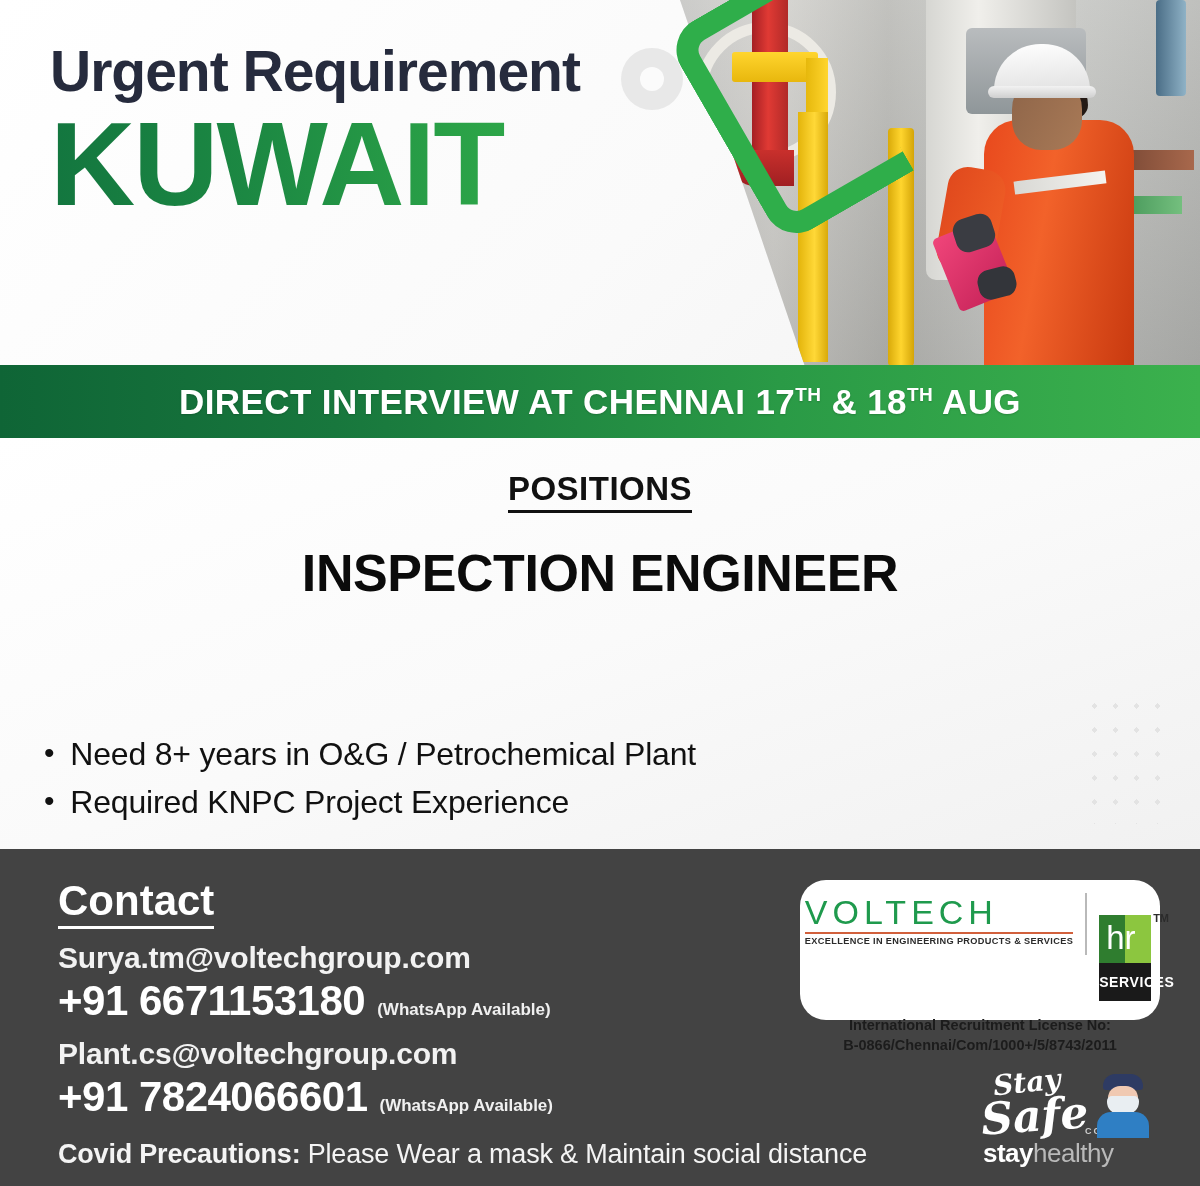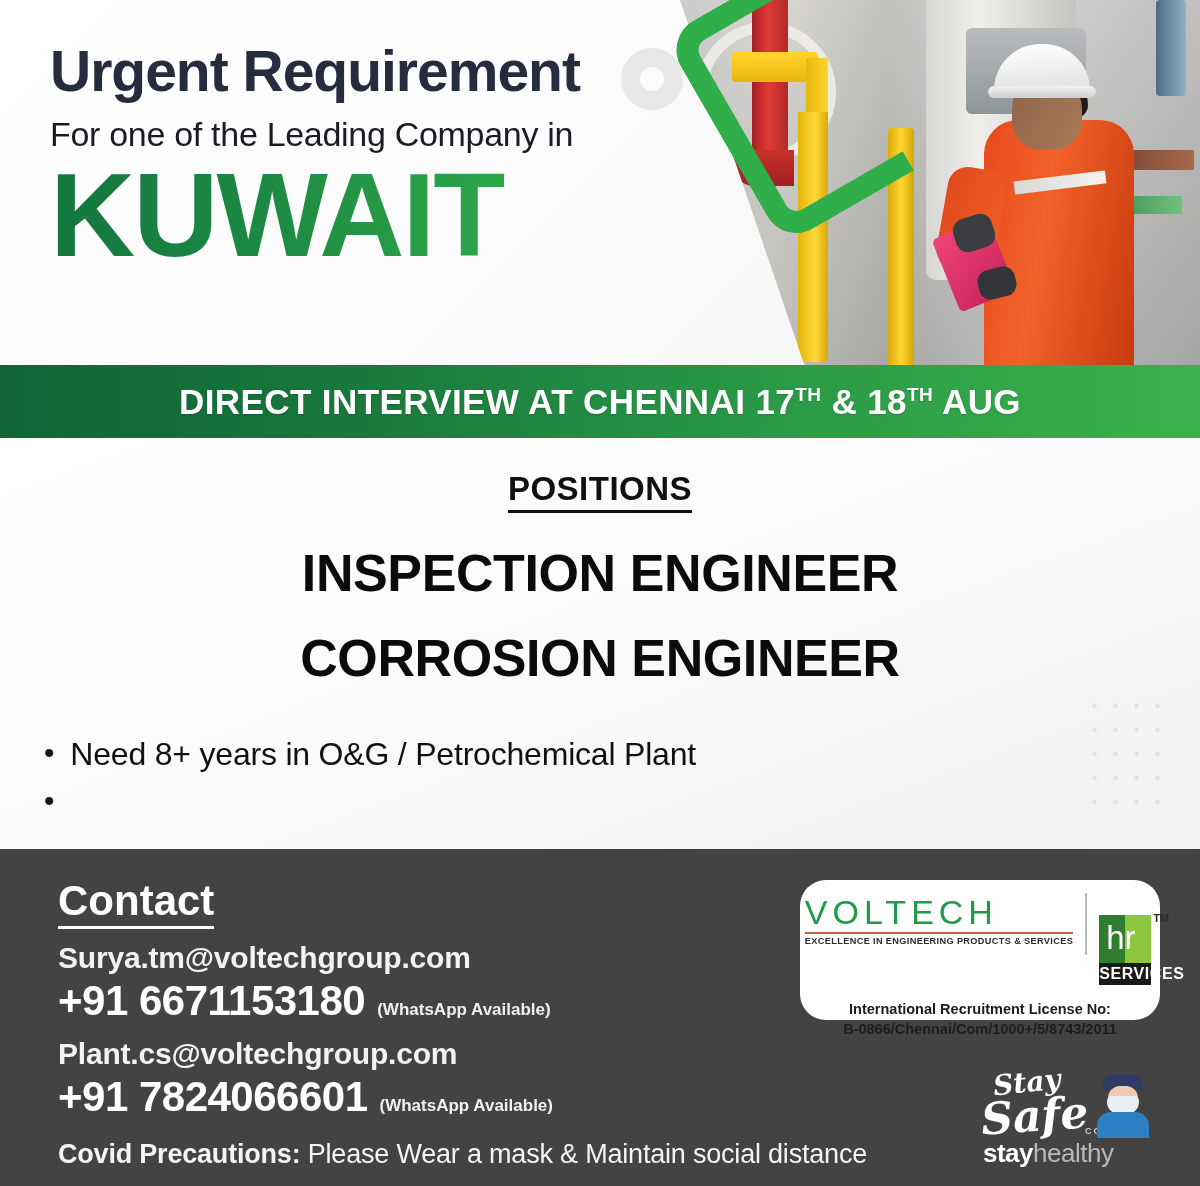--- a/index.html
+++ b/index.html
@@ -279,22 +279,22 @@
   .hr-tiles{ display:flex; height:48px; width:52px; }
   .tile-dark{ width:26px; background:#2f7d2f; }
   .tile-light{ width:26px; background:#8cc63f; }
   .hr-letters{
     position:absolute; left:7px; top:6px;
     color:#ffffff; font-size:33px; font-weight:400; line-height:1;
     font-family:"Liberation Sans", sans-serif;
   }
   .hr-services{
     width:52px; background:#1a1a1a; color:#ffffff;
-    font-size:16px; font-weight:700; letter-spacing:0.6px;
-    text-align:center; padding:2px 0;
+    font-size:14px; font-weight:700; letter-spacing:0.6px;
+    text-align:center; padding:11px 0;
   }
   .tm{
     position:absolute; left:54px; top:-3px;
     font-size:11px; color:#2b2b2b; font-weight:600;
   }
   .license{
     margin-top:15px; text-align:center; color:#1c1c1c;
     font-size:14.5px; font-weight:700; line-height:1.35;
   }
 
@@ -348,21 +348,20 @@
 <body>
 
 <div class="poster">
 
   <div class="top">
 
     <div class="ring"></div>
 
     <div class="head-text">
       <div class="h-urgent">Urgent Requirement</div>
-      <div class="h-sub">For one of the Leading Company in</div>
       <div class="h-kuwait">KUWAIT</div>
     </div>
 
     <div class="photo-wrap">
       <div class="photo">
         <div class="vessel"></div>
         <div class="flange"></div>
         <div class="wheel"></div>
         <div class="pipe-red"></div>
         <div class="pipe-red2"></div>
@@ -394,29 +393,29 @@
   </div>
 
   <div class="middle">
     <div class="dotgrid"></div>
 
     <div class="positions-label">
       <span>POSITIONS</span>
     </div>
 
     <div class="pos pos1">INSPECTION ENGINEER</div>
-    <div class="pos pos2">CORROSION ENGINEER</div>
 
     <div class="bullets">
       <div class="bullet">
         <span class="dot">•</span>
         <span>Need 8+ years in O&amp;G / Petrochemical Plant</span>
       </div>
       <div class="bullet">
         <span class="dot">•</span>
+        <span>Required KNPC Project Experience</span>
       </div>
     </div>
   </div>
 
   <div class="footer">
 
     <div class="contact-h">
       <span>Contact</span>
     </div>
 

